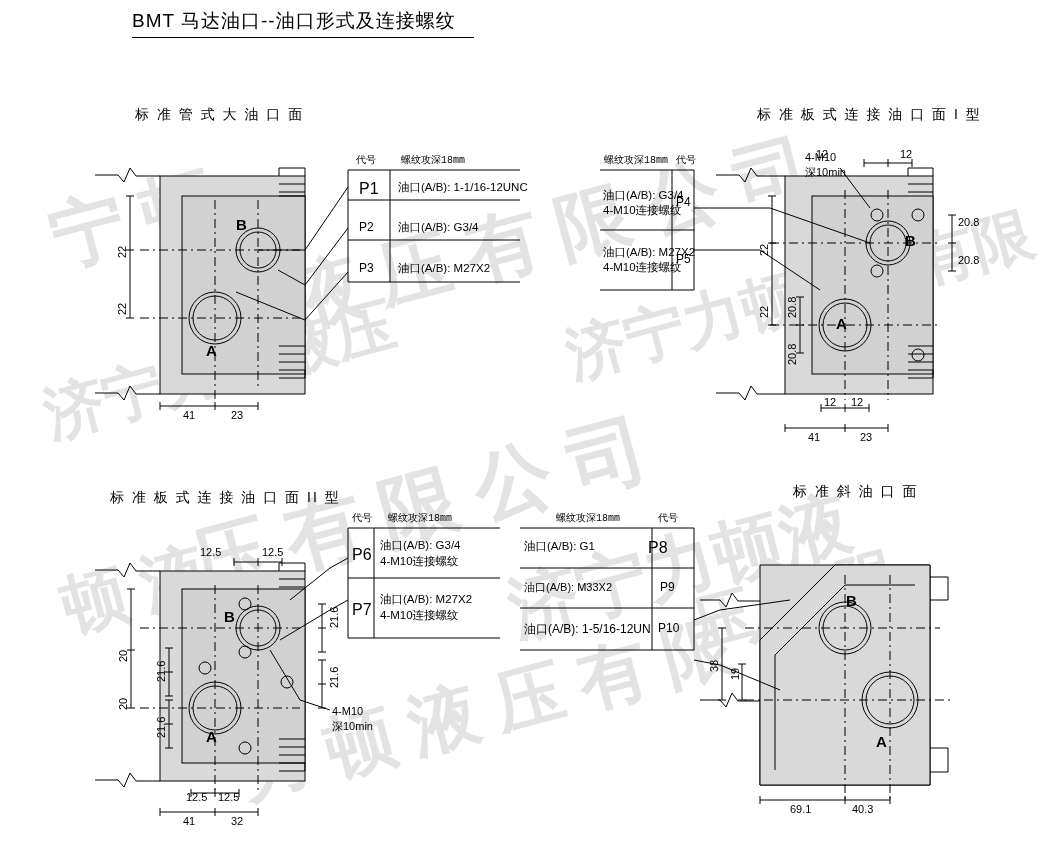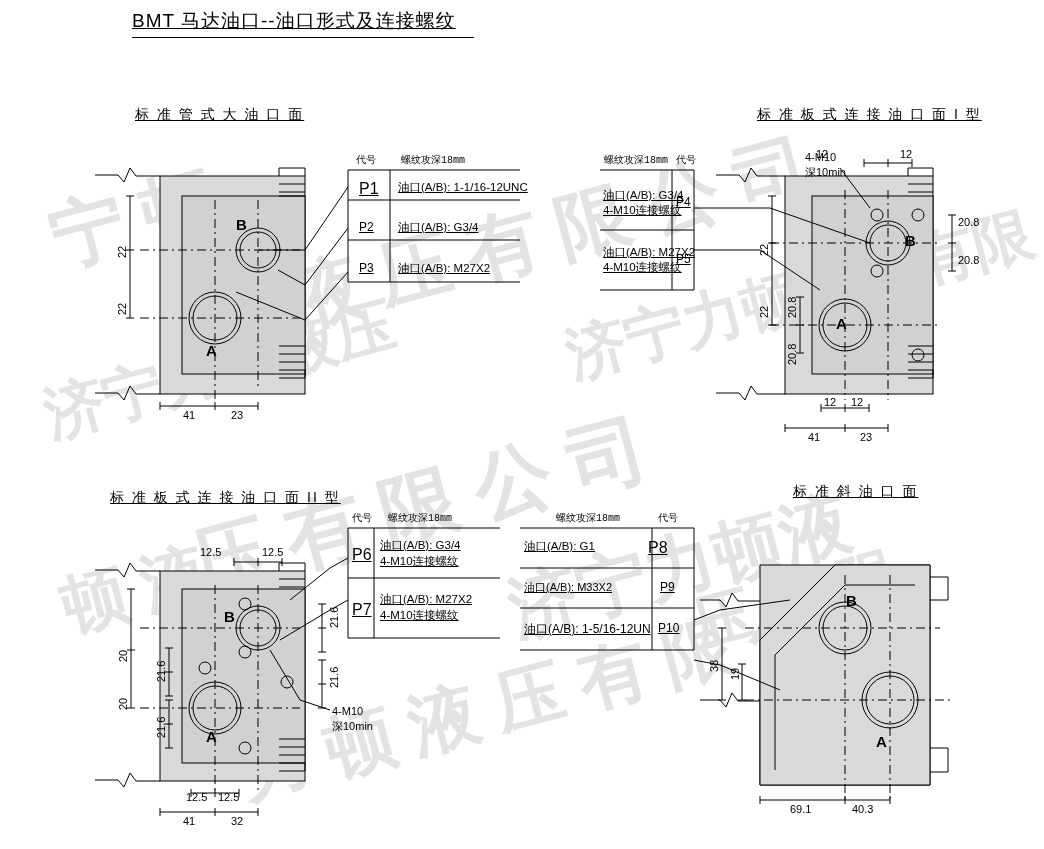--- a/index.html
+++ b/index.html
@@ -1,18 +1,18 @@
 <!DOCTYPE html>
 <html><head>
 <meta charset="utf-8">
 <style>
   html,body{margin:0;padding:0;background:#ffffff;}
   body{width:1044px;height:849px;position:relative;overflow:hidden;
        font-family:"Liberation Sans", sans-serif;color:#000;}
-  .abs{position:absolute;text-decoration:underline;}
+  .abs{position:absolute;}
   
   #title{left:132px;top:8px;font-size:19px;letter-spacing:1px;white-space:nowrap;}
   #title-rule{left:132px;top:37px;width:342px;height:1px;background:#000;}
   
   .sec-head{font-size:14px;letter-spacing:2px;white-space:nowrap;}
   
   .wm{position:absolute;color:#e3e3e3;font-weight:bold;white-space:nowrap;
       font-family:"Liberation Serif", serif;pointer-events:none;}
   #wm1{left:50px;top:170px;font-size:74px;transform:rotate(-15deg);}
   #wm2{left:280px;top:185px;font-size:74px;transform:rotate(-15deg);}

